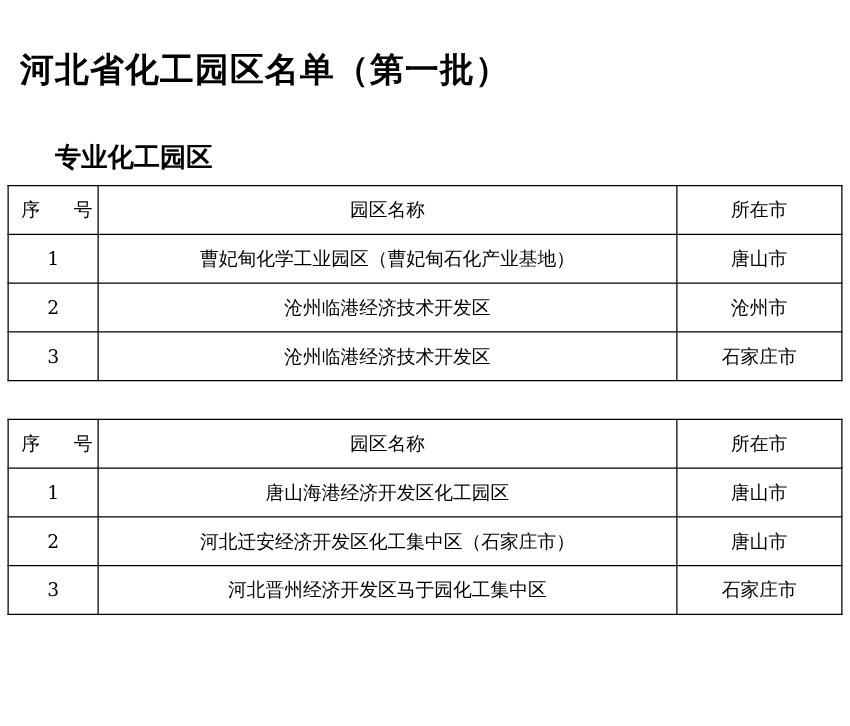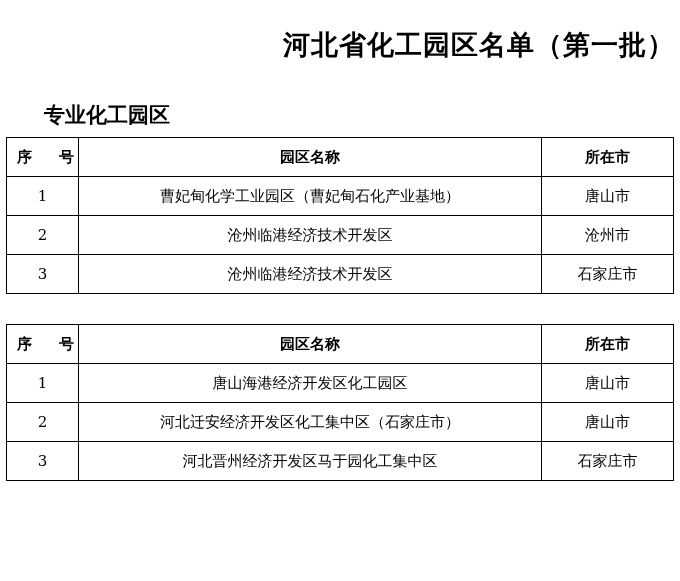--- a/index.html
+++ b/index.html
@@ -14,26 +14,26 @@
     color: #000000;
     overflow: hidden;
   }
   .page {
     position: relative;
     width: 680px;
     height: 581px;
     box-sizing: border-box;
   }
   .doc-title {
-    text-align: right;
+    text-align: left;
     font-family: "DejaVu Serif", "Liberation Serif", serif;
     font-size: 27px;
     font-weight: bold;
     letter-spacing: 1px;
-    margin: 5px;
+    margin: 16px;
     padding-top: 22px;
     padding-bottom: 0;
     color: #000;
   }
   .section {
     margin-top: 30px;
   }
   .section.first {
     margin-top: 38px;
   }
@@ -57,21 +57,21 @@
     vertical-align: middle;
     font-family: "DejaVu Serif", "Liberation Serif", serif;
     font-size: 15px;
     height: 34px;
     padding: 2px 4px;
     color: #000;
     white-space: nowrap;
     overflow: hidden;
   }
   table.list-table th {
-    font-weight: bold;
+    font-weight: normal;
   }
   .col-idx { width: 72px; }
   .col-name { width: 462px; }
   .col-city { width: 132px; }
   .th-idx span {
     letter-spacing: 6px;
     padding-left: 6px;
   }
   .spacer-bottom { height: 8px; }
 </style>

